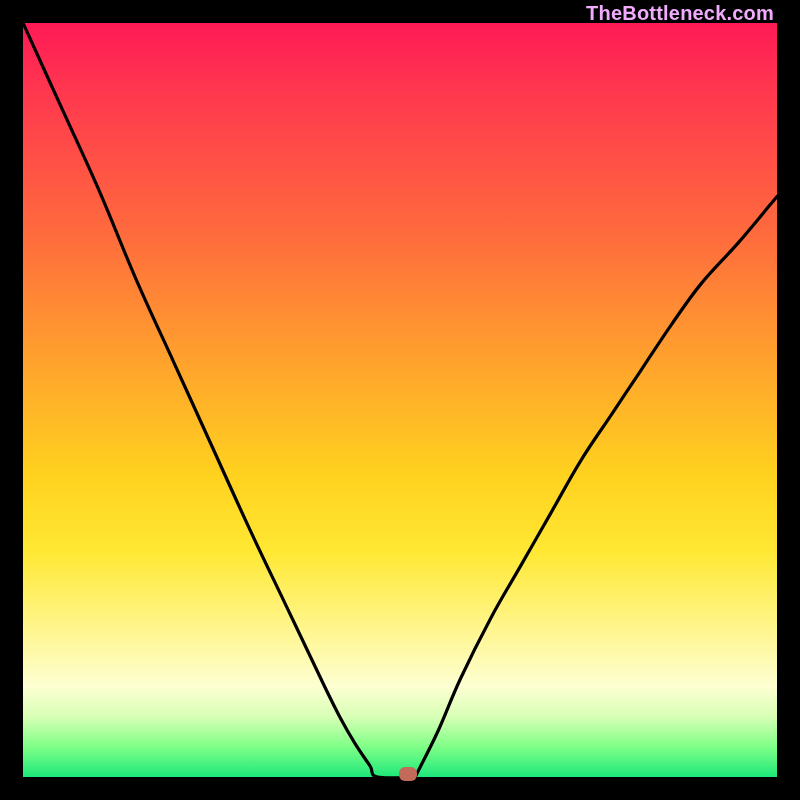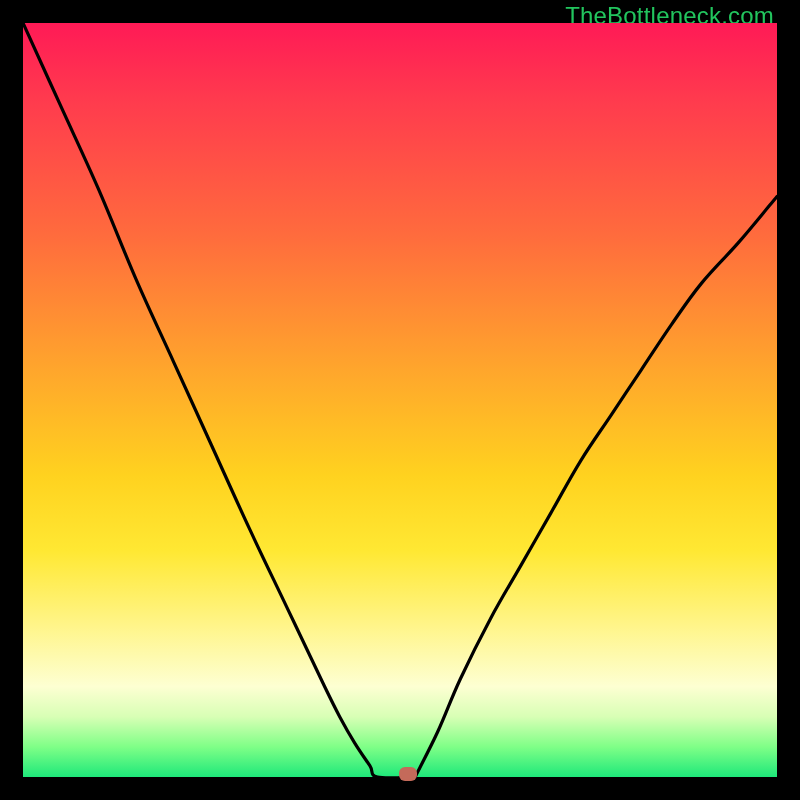--- a/index.html
+++ b/index.html
@@ -36,23 +36,23 @@
       #fdffd2 88%,
       #d8ffb5 92%,
       #7fff87 96%,
       #1ee87a 100%
     );
   }
   .watermark {
     position: absolute;
     top: 2px;
     right: 26px;
-    color: #22c55e;
-    font-size: 24px;
-    font-weight: 400;
+    color: #f0abfc;
+    font-size: 20px;
+    font-weight: 700;
     letter-spacing: 0.2px;
     user-select: none;
   }
   svg.curve {
     position: absolute;
     left: 0;
     top: 0;
     width: 754px;
     height: 754px;
   }

